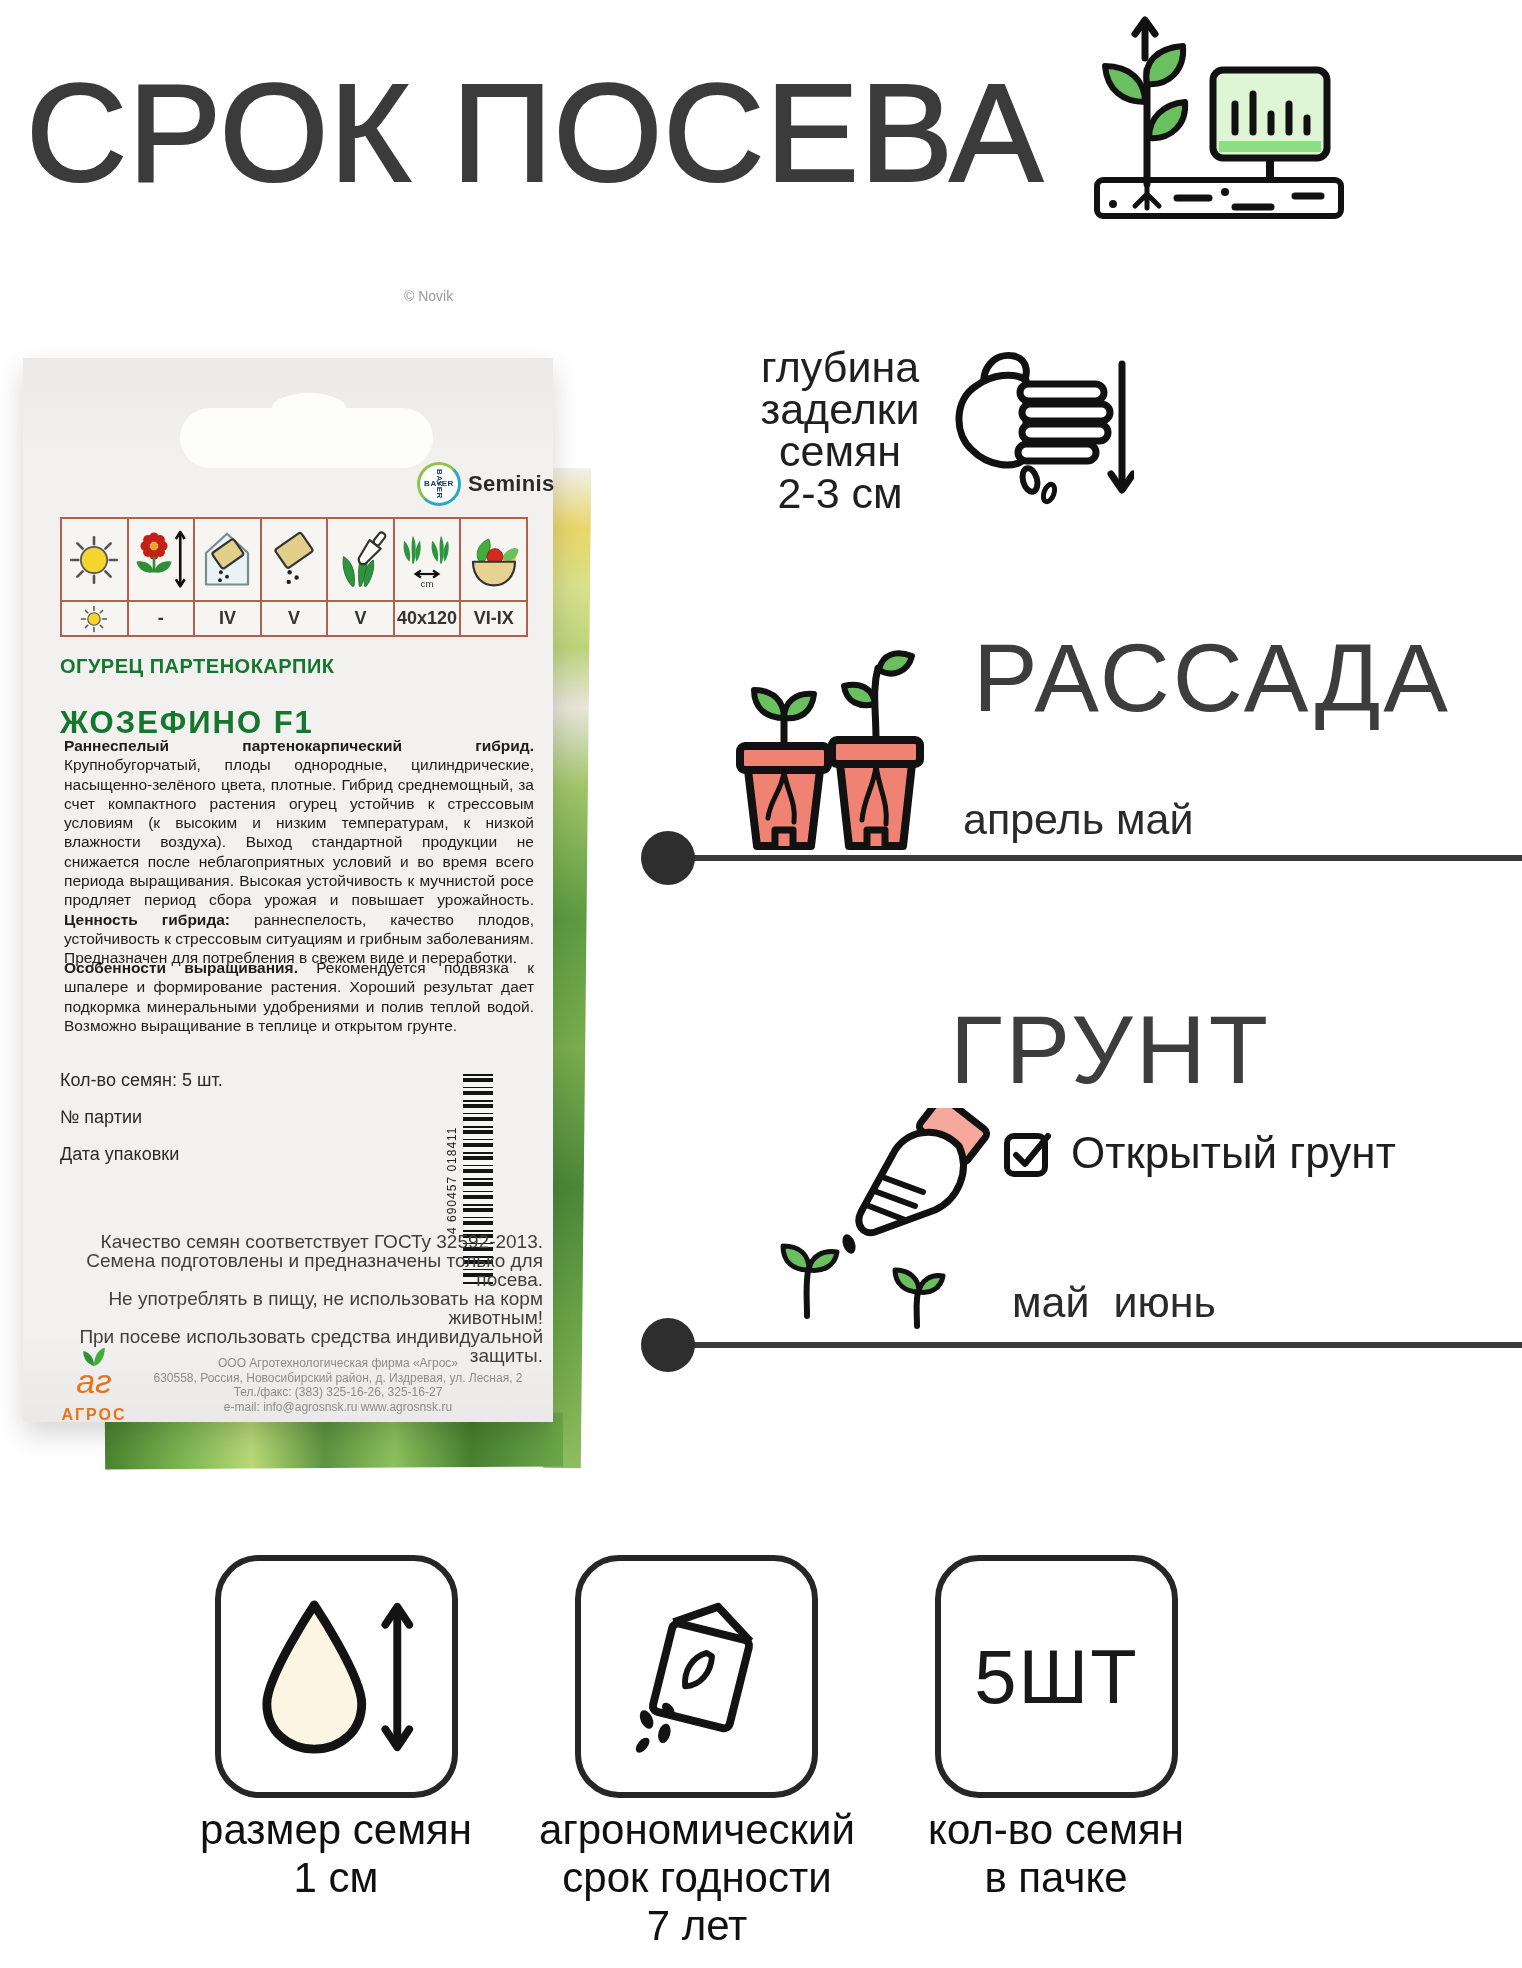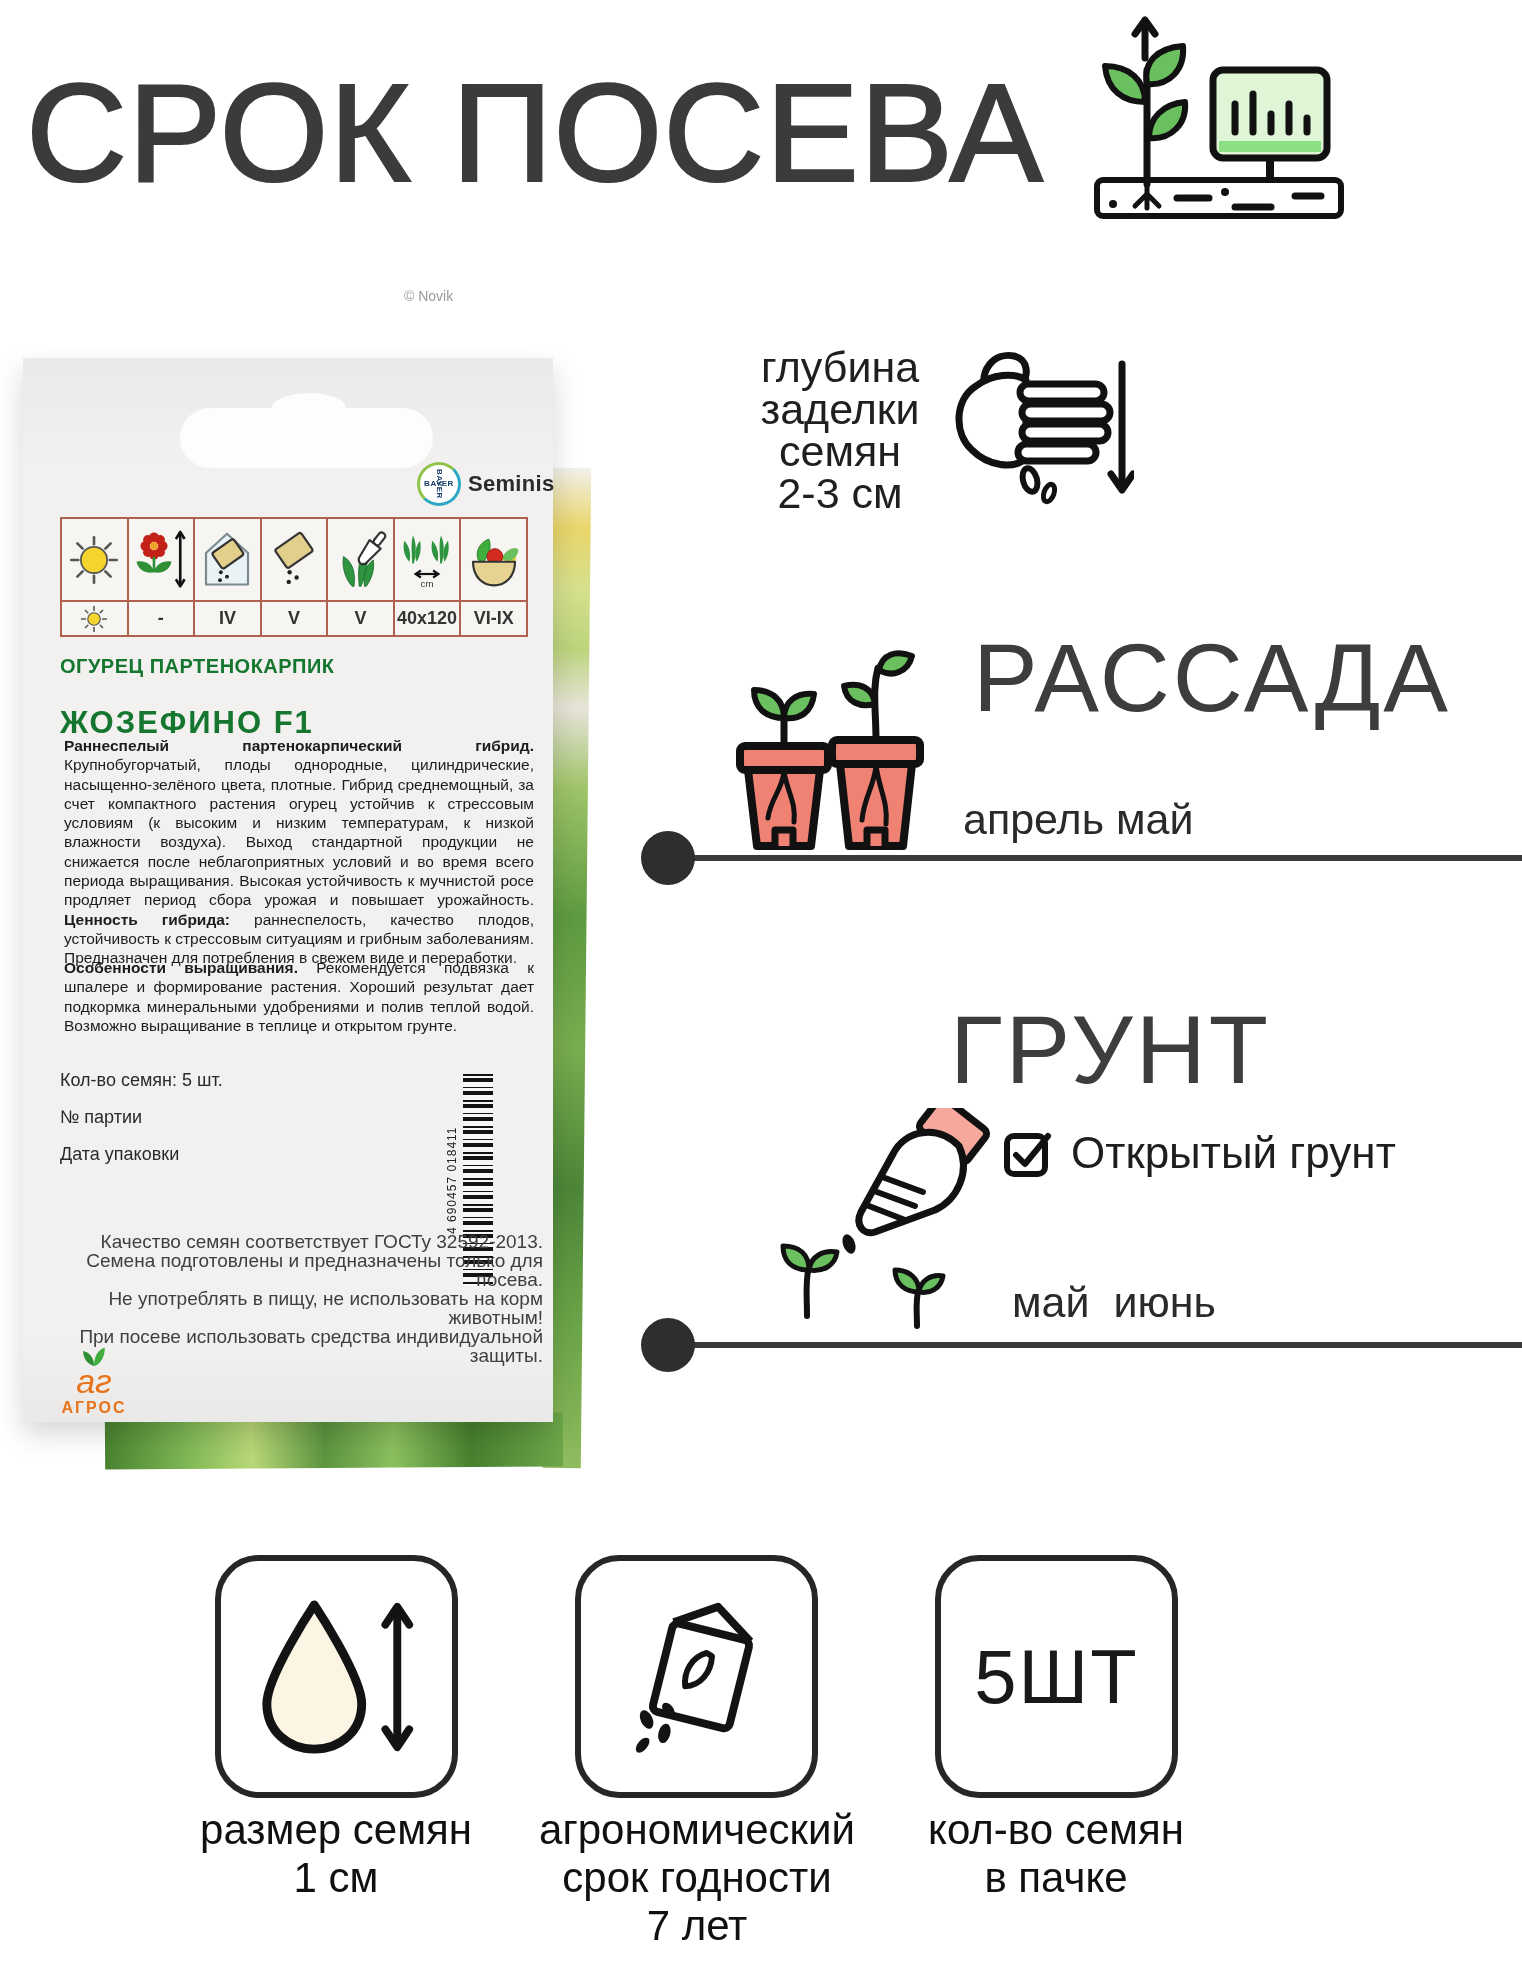--- a/index.html
+++ b/index.html
@@ -71,21 +71,21 @@
       #f7f7f6 8px 13px,#141414 13px 14px,#f7f7f6 14px 17px,#141414 17px 21px,#f7f7f6 21px 26px);
   }
   .barcode-num{
     position:absolute;right:34px;top:0;height:212px;writing-mode:vertical-rl;transform:rotate(180deg);
     font-size:12px;color:#222;letter-spacing:1px;display:flex;align-items:center;justify-content:center;
   }
   .gost{position:absolute;left:10px;top:874px;width:510px;text-align:right;font-size:19px;line-height:19px;color:#3f3f3f}
   .agros{position:absolute;left:28px;top:988px;width:86px;text-align:center}
   .agros-leaf{display:block;margin:0 auto;width:26px;height:20px}
   .agros-mark{font-size:34px;line-height:30px;font-weight:normal;font-style:italic;color:#e8731a}
-  .agros-name{font-size:16px;font-weight:bold;color:#e8731a;letter-spacing:2px;margin-top:3px}
+  .agros-name{font-size:16px;font-weight:bold;color:#e8731a;letter-spacing:2px;margin-top:10px}
   .address{position:absolute;left:112px;top:998px;width:406px;text-align:center;font-size:12px;line-height:14.5px;color:#8c8c8c}
   
   .pots-icon{position:absolute;left:728px;top:650px;width:200px;height:207px}
   .section-title{position:absolute;font-size:97px;line-height:100px;font-weight:400;color:#3d3d3d;letter-spacing:3px;white-space:nowrap}
   .rassada-title{left:973px;top:628px}
   .grunt-title{left:950px;top:1000px}
   .months{position:absolute;font-size:43px;color:#2a2a2a;white-space:pre}
   .rassada-months{left:963px;top:795px}
   .grunt-months{left:1012px;top:1278px}
   .timeline{position:absolute;left:668px;right:0;height:6px;background:#3a3a3a}
@@ -328,20 +328,26 @@
 
     <div class="agros">
       <svg class="agros-leaf" viewBox="0 0 30 24">
         <path d="M15,24 C15,12 20,4 28,2 C28,14 22,22 15,24 Z" fill="#3fae3d"></path>
         <path d="M15,24 C15,14 10,8 2,6 C2,16 8,22 15,24 Z" fill="#2e8f35"></path>
       </svg>
       <div class="agros-mark">аг</div>
       <div class="agros-name">АГРОС</div>
     </div>
 
+    <div class="address">
+      <div>ООО Агротехнологическая фирма «Агрос»</div>
+      <div>630558, Россия, Новосибирский район, д. Издревая, ул. Лесная, 2</div>
+      <div>Тел./факс: (383) 325-16-26, 325-16-27</div>
+      <div>e-mail: info@agrosnsk.ru  www.agrosnsk.ru</div>
+    </div>
   </div>
 
   <svg class="pots-icon" viewBox="0 0 200 207">
     <g stroke="#111" stroke-linejoin="round" stroke-linecap="round">
       <path d="M20,120 L92,120 L83,196 L29,196 Z" fill="#ef8273" stroke-width="8"></path>
       <rect x="12" y="96" width="88" height="24" rx="5" fill="#ef8273" stroke-width="8"></rect>
       <path d="M47,196 L47,180 L65,180 L65,196" fill="#ef8273" stroke-width="7"></path>
       <path d="M56,122 C54,140 42,150 40,168 M56,122 C60,144 68,152 66,172" fill="none" stroke-width="5"></path>
       <path d="M56,96 L56,66" fill="none" stroke-width="7"></path>
       <path d="M56,68 C56,50 44,40 26,40 C26,58 38,68 56,68 Z" fill="#6abf5e" stroke-width="6"></path>

